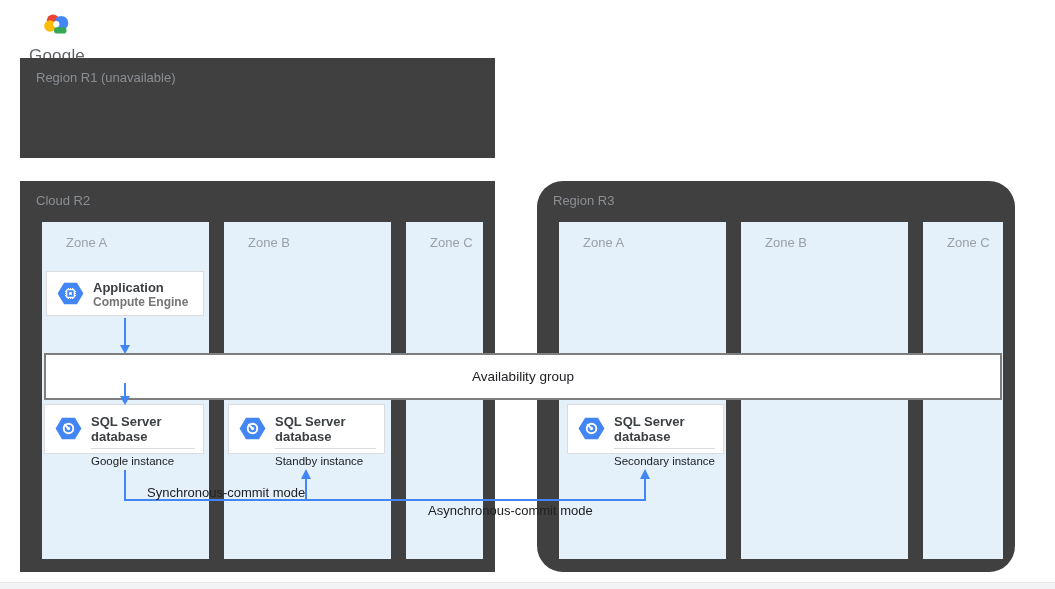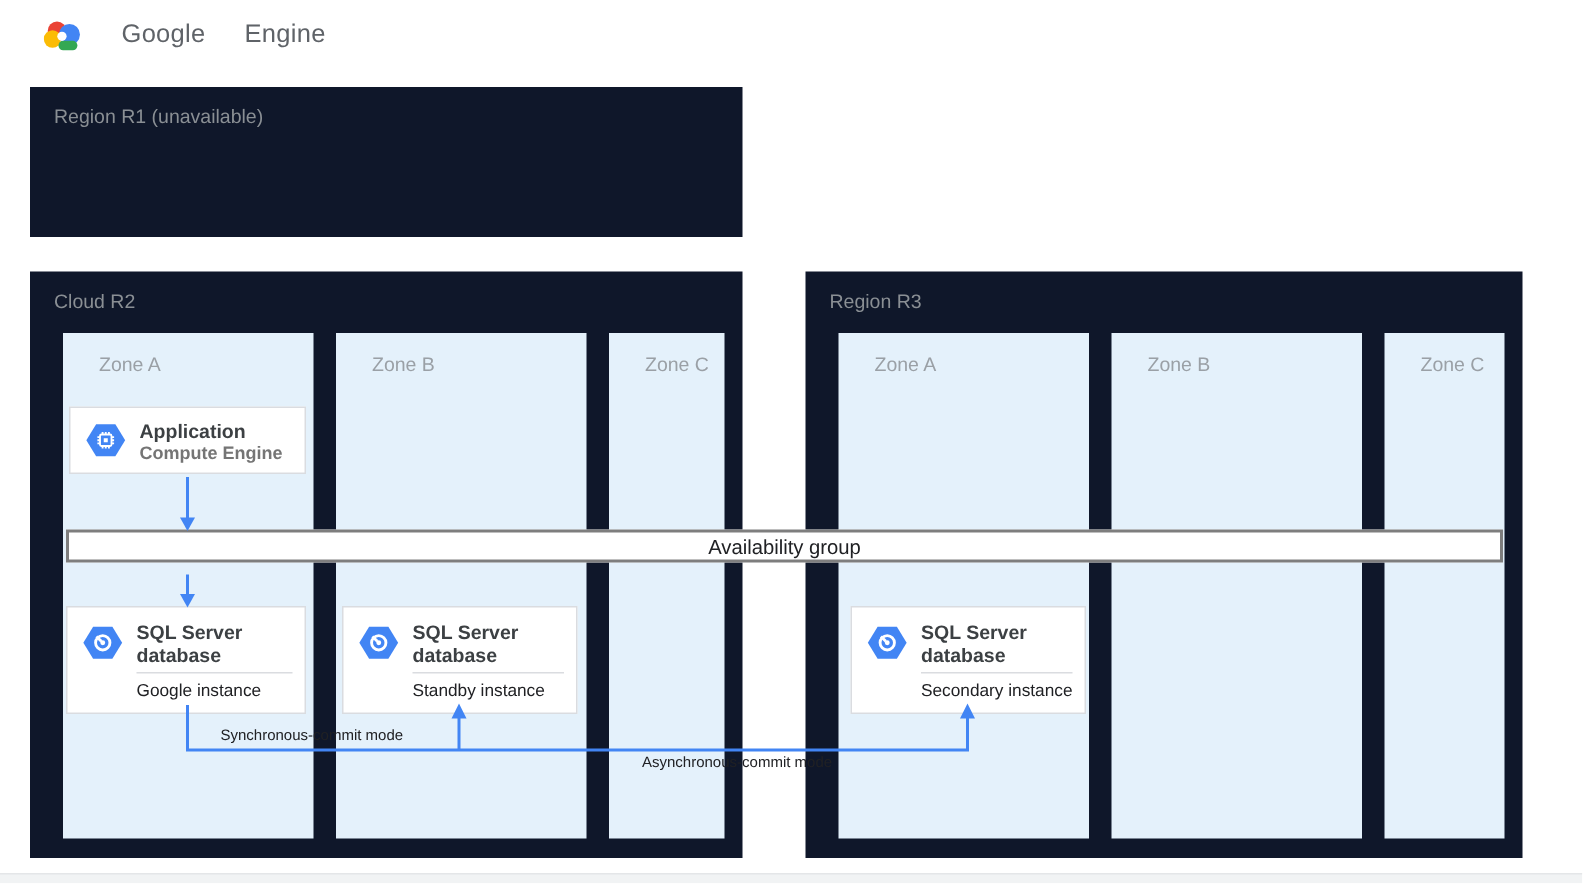--- a/index.html
+++ b/index.html
@@ -3,59 +3,59 @@
 <meta charset="utf-8">
 <style>
   * { margin:0; padding:0; box-sizing:border-box; }
   html,body { background:#ffffff; }
   body { font-family:"Liberation Sans", sans-serif; }
   .canvas {
     position:relative; width:1055px; height:589px;
     background:#ffffff; overflow:hidden;
   }
   
-  .logo { position:absolute; left:29px; top:13px; display:flex; gap:26px; }
+  .logo { position:absolute; left:29px; top:13px; display:flex; align-items:center; gap:12px;flex-direction:column; }
   .logo .word { font-size:17px; color:#5f6368; letter-spacing:0.2px; }
   
-  .region { position:absolute; background:#0f172a; }
+  .region { position:absolute; background:#404040; }
   .region-label { position:absolute; left:16px; top:12px; font-size:13px; color:#8a8f94; }
   .zone { position:absolute; top:41px; height:337px; background:#e4f1fb; }
   .zone-label { position:absolute; left:12px; top:13px; font-size:13px; color:#9aa0a6;margin-left:12px; }
   #region-r1 { left:20px; top:58px; width:475px; height:100px; }
   #region-r2 { left:20px; top:181px; width:475px; height:391px; }
-  #region-r3 { left:537px; top:181px; width:478px; height:391px; }
+  #region-r3 { left:537px; top:181px; width:478px; height:391px;border-radius:26px; }
   
   .node {
     position:absolute; background:#ffffff; border:1px solid #dadce0;
     display:flex; align-items:flex-start;
   }
   .node .icon-wrap { width:46px; display:flex; justify-content:center; flex:none; }
   .node .txt { flex:1; padding-right:8px; }
   .node-title { font-size:13px; font-weight:700; color:#3c4043; line-height:15px; }
   .node-sub { font-size:12px; color:#757575; line-height:15px;font-weight:bold; }
   #app-box { left:46px; top:271px; width:158px; height:45px; padding-top:8px; }
   #app-box .icon-wrap { padding-top:2px; }
-  .db-box { top:404px; height:72px; padding-top:9px; }
+  .db-box { top:404px; height:50px; padding-top:9px; }
   #db-primary { left:44px; width:160px; }
   #db-standby { left:228px; width:157px; }
   #db-secondary { left:567px; width:157px; }
   .instance {
     border-top:1px solid #dadce0; margin-top:4px; padding-top:6px;
     font-size:11.5px; color:#202124;
   }
   .db-box .icon-wrap { padding-top:3px; }
   
   #availability-bar {
-    position:absolute; left:44px; top:353px; width:958px; height:22px;
+    position:absolute; left:44px; top:353px; width:958px; height:47px;
     background:#ffffff; border:2px solid #7e7e7e;
     display:flex; align-items:center; justify-content:center;
     font-size:13.5px; color:#202124;
   }
   
-  .edge-label { position:absolute; font-size:10px; color:#202124; white-space:nowrap; }
+  .edge-label { position:absolute; font-size:13px; color:#202124; white-space:nowrap; }
   #sync-label { left:147px; top:485px; }
   #async-label { left:428px; top:503px; }
   
   #arrows { position:absolute; left:0; top:0; pointer-events:none; }
   
   .bottom-strip {
     position:absolute; left:0; top:582px; width:1055px; height:7px;
     background:#f1f3f4; border-top:1px solid #e4e6e8;
   }
 </style>

